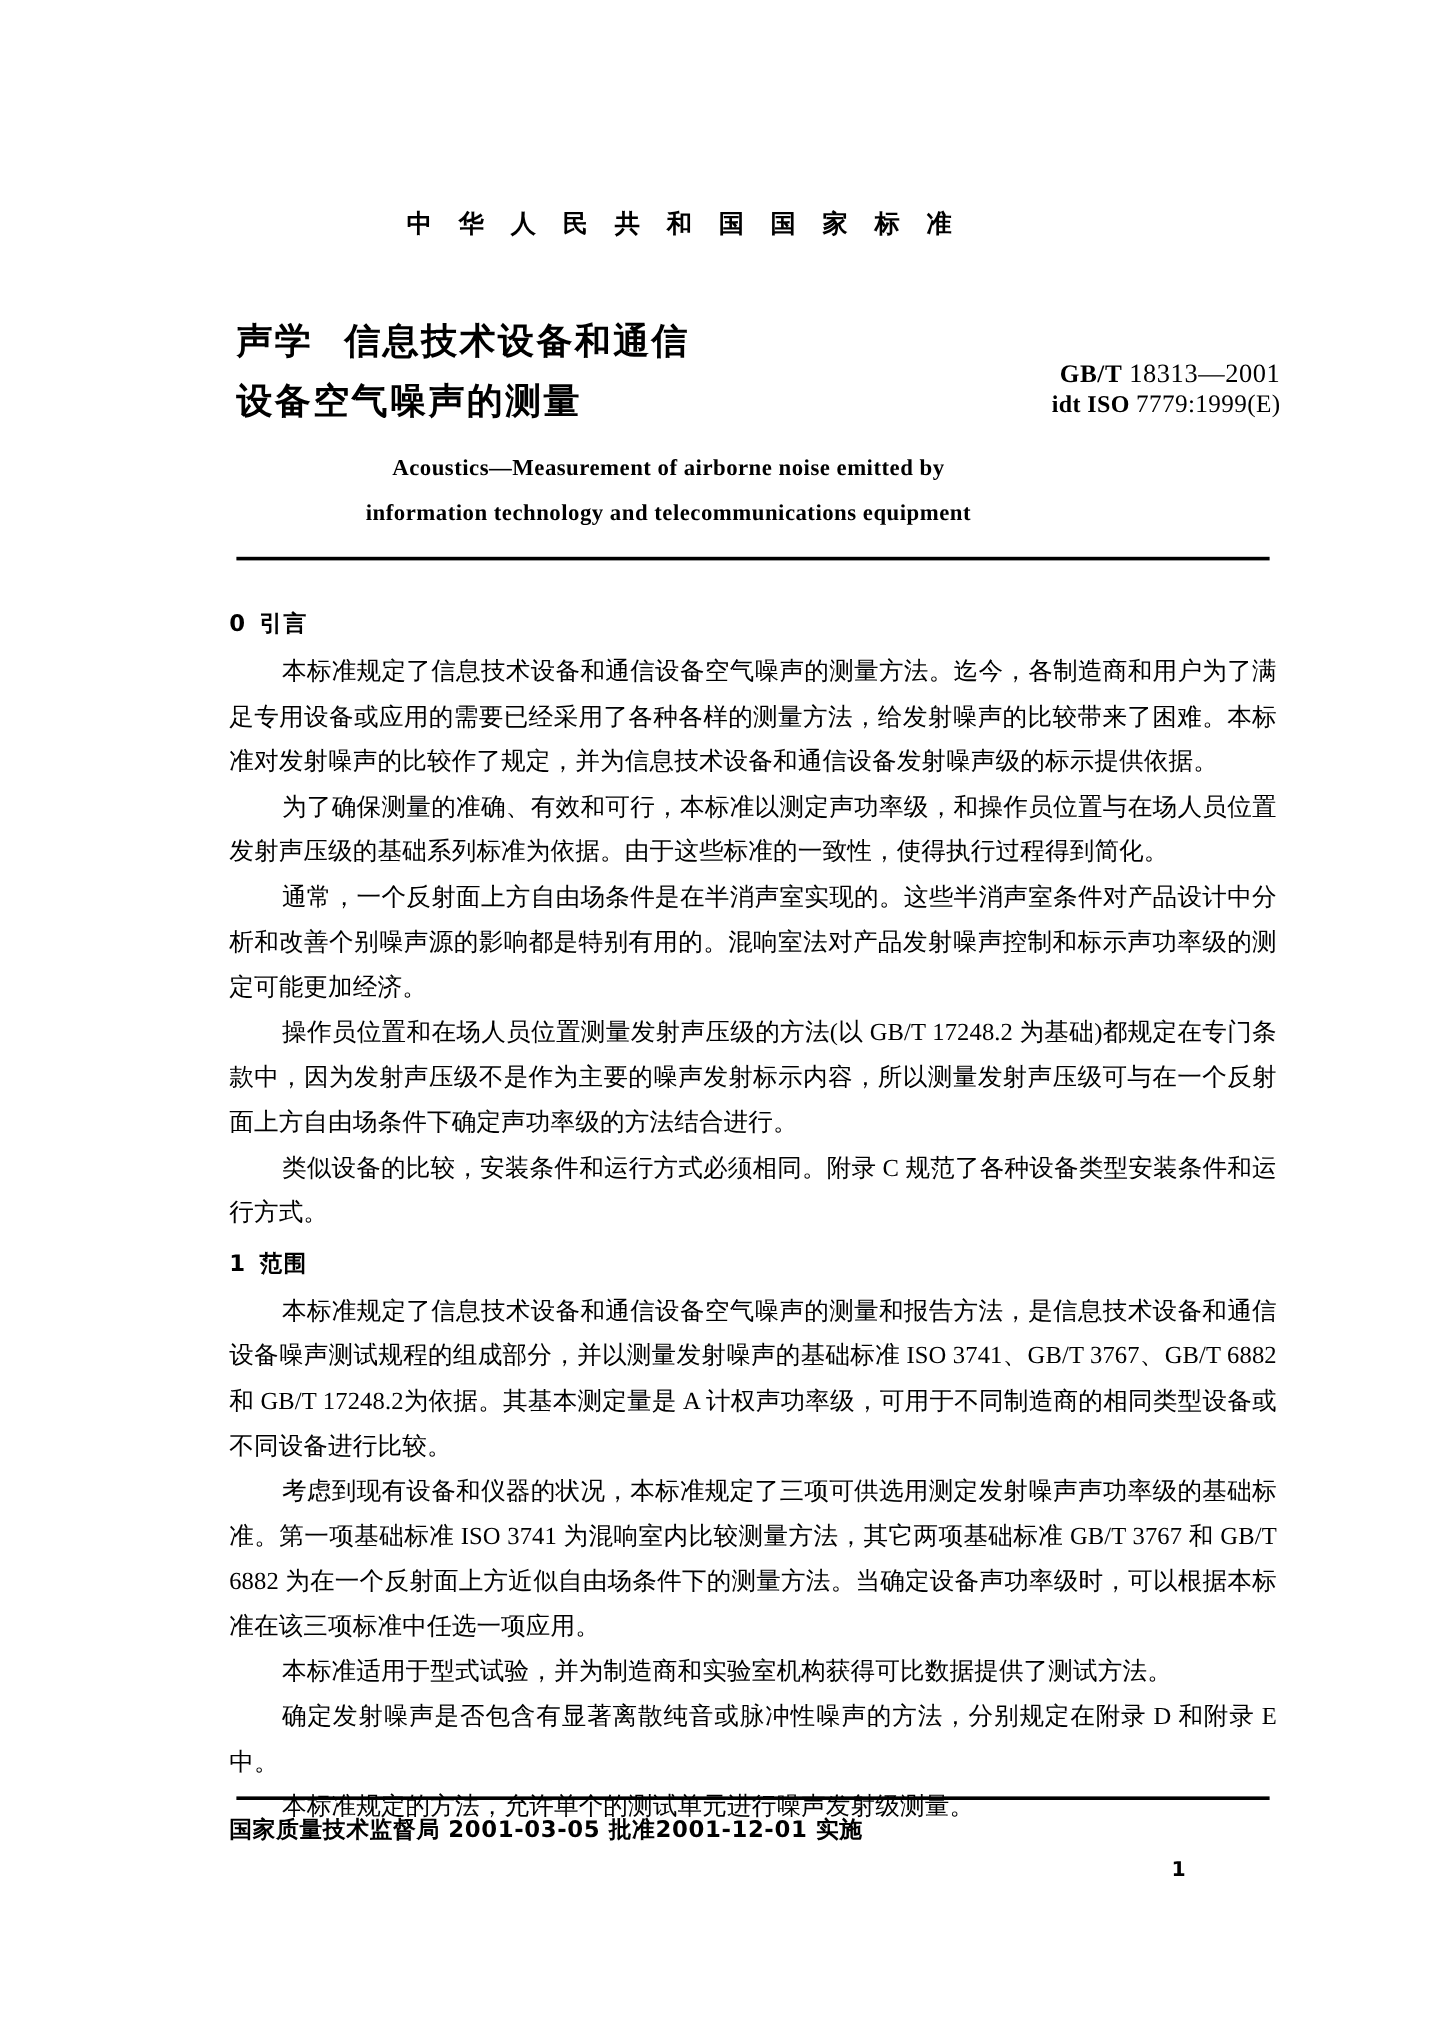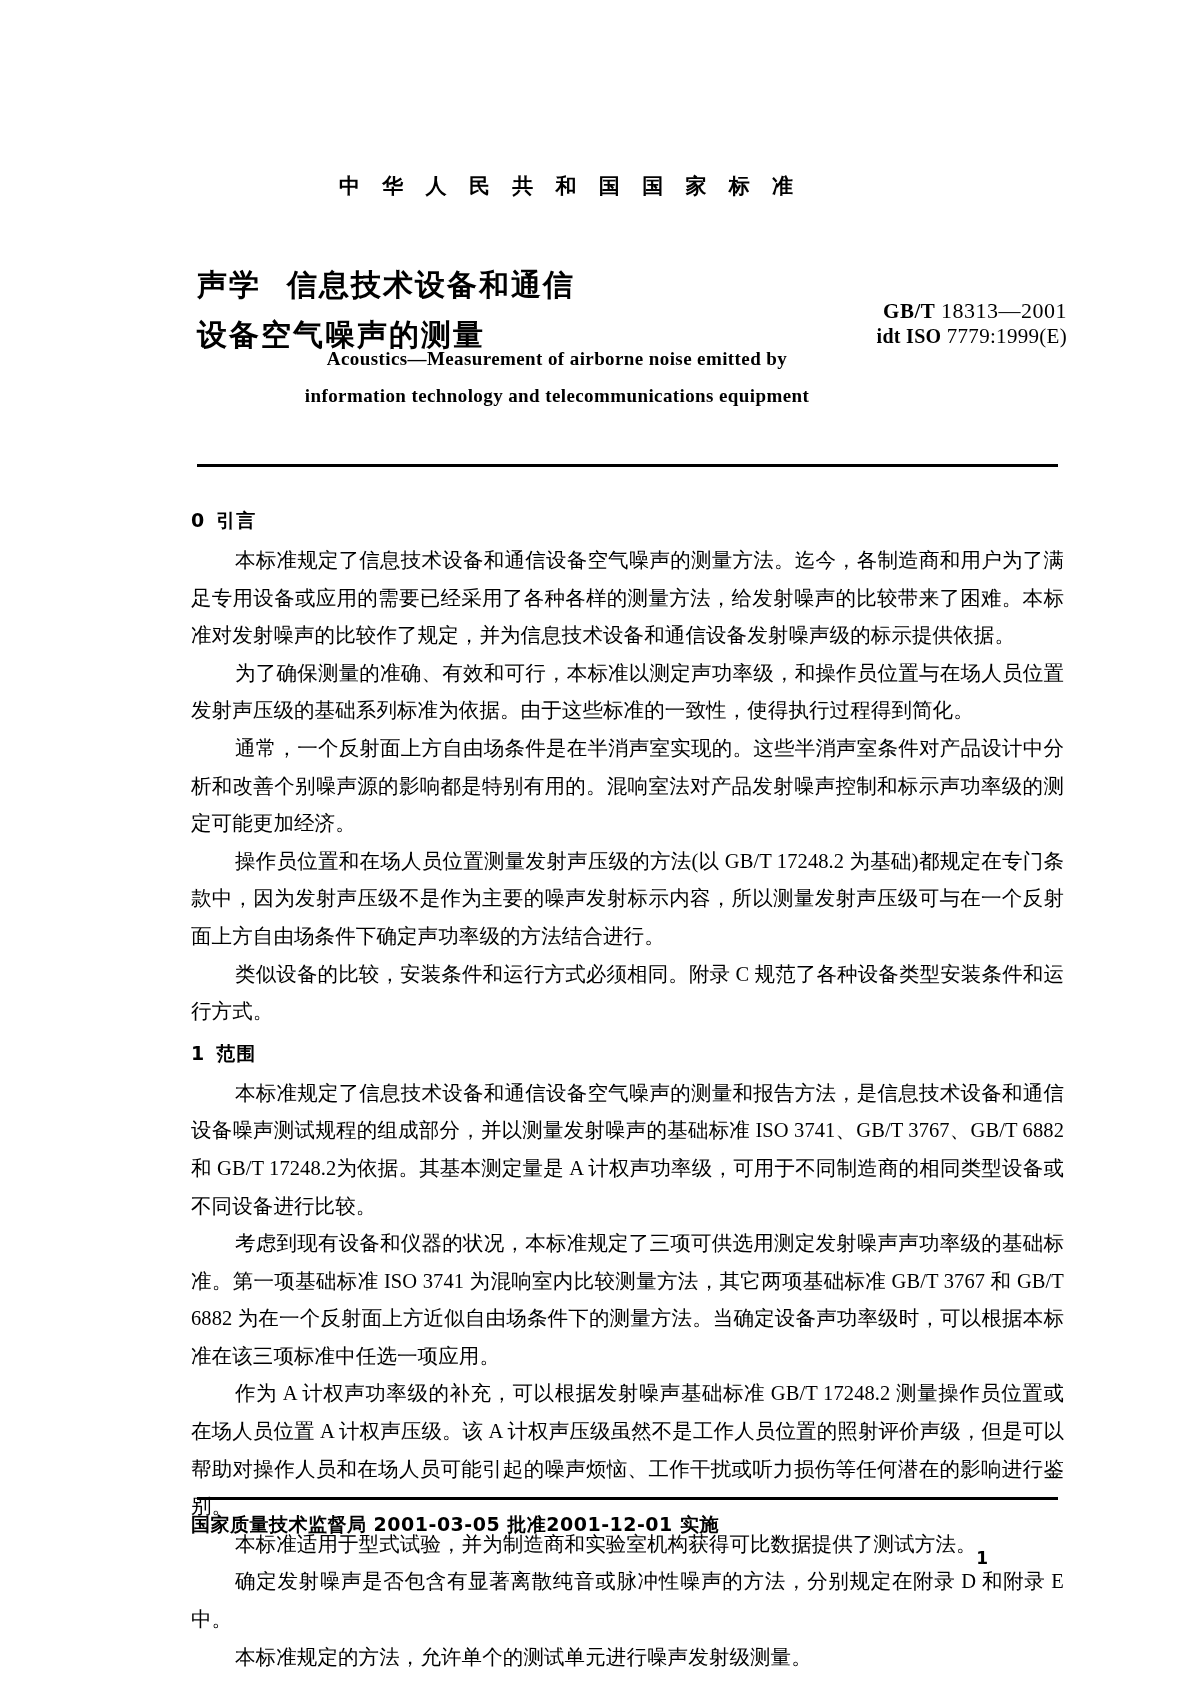--- a/index.html
+++ b/index.html
@@ -71,21 +71,21 @@
     font-size: 20px;
     font-weight: 700;
     letter-spacing: 0.3px;
     line-height: 24px;
   }
   .std-no .l2 .num { font-weight: 400; font-size: 21px; }
 
   .eng-title {
     position: absolute;
     left: 130px;
-    top: 340px;
+    top: 372px;
     width: 720px;
     text-align: center;
   }
   .eng-title div {
     font-family: "Liberation Serif", "DejaVu Serif", serif;
     font-size: 19px;
     font-weight: 700;
     line-height: 37px;
     letter-spacing: 0.4px;
     white-space: nowrap;
@@ -186,21 +186,20 @@
     <p class="para">本标准规定了信息技术设备和通信设备空气噪声的测量方法。迄今，各制造商和用户为了满足专用设备或应用的需要已经采用了各种各样的测量方法，给发射噪声的比较带来了困难。本标准对发射噪声的比较作了规定，并为信息技术设备和通信设备发射噪声级的标示提供依据。</p>
     <p class="para">为了确保测量的准确、有效和可行，本标准以测定声功率级，和操作员位置与在场人员位置发射声压级的基础系列标准为依据。由于这些标准的一致性，使得执行过程得到简化。</p>
     <p class="para">通常，一个反射面上方自由场条件是在半消声室实现的。这些半消声室条件对产品设计中分析和改善个别噪声源的影响都是特别有用的。混响室法对产品发射噪声控制和标示声功率级的测定可能更加经济。</p>
     <p class="para">操作员位置和在场人员位置测量发射声压级的方法(以 GB/T 17248.2 为基础)都规定在专门条款中，因为发射声压级不是作为主要的噪声发射标示内容，所以测量发射声压级可与在一个反射面上方自由场条件下确定声功率级的方法结合进行。</p>
     <p class="para">类似设备的比较，安装条件和运行方式必须相同。附录 C 规范了各种设备类型安装条件和运行方式。</p>
 
     <h2 class="sec sec-1"><span class="n">1</span><span>范围</span></h2>
 
     <p class="para">本标准规定了信息技术设备和通信设备空气噪声的测量和报告方法，是信息技术设备和通信设备噪声测试规程的组成部分，并以测量发射噪声的基础标准 ISO 3741、GB/T 3767、GB/T 6882 和 GB/T 17248.2为依据。其基本测定量是 A 计权声功率级，可用于不同制造商的相同类型设备或不同设备进行比较。</p>
     <p class="para">考虑到现有设备和仪器的状况，本标准规定了三项可供选用测定发射噪声声功率级的基础标准。第一项基础标准 ISO 3741 为混响室内比较测量方法，其它两项基础标准 GB/T 3767 和 GB/T 6882 为在一个反射面上方近似自由场条件下的测量方法。当确定设备声功率级时，可以根据本标准在该三项标准中任选一项应用。</p>
-    <p class="para">作为 A 计权声功率级的补充，可以根据发射噪声基础标准 GB/T 17248.2 测量操作员位置或在场人员位置 A 计权声压级。该 A 计权声压级虽然不是工作人员位置的照射评价声级，但是可以帮助对操作人员和在场人员可能引起的噪声烦恼、工作干扰或听力损伤等任何潜在的影响进行鉴别。</p>
     <p class="para">本标准适用于型式试验，并为制造商和实验室机构获得可比数据提供了测试方法。</p>
     <p class="para">确定发射噪声是否包含有显著离散纯音或脉冲性噪声的方法，分别规定在附录 D 和附录 E 中。</p>
     <p class="para">本标准规定的方法，允许单个的测试单元进行噪声发射级测量。</p>
 
   </div>
 
   <div class="rule rule-bottom"></div>
 
   <div class="footer">
     <span>国家质量技术监督局 2001-03-05 批准</span>

